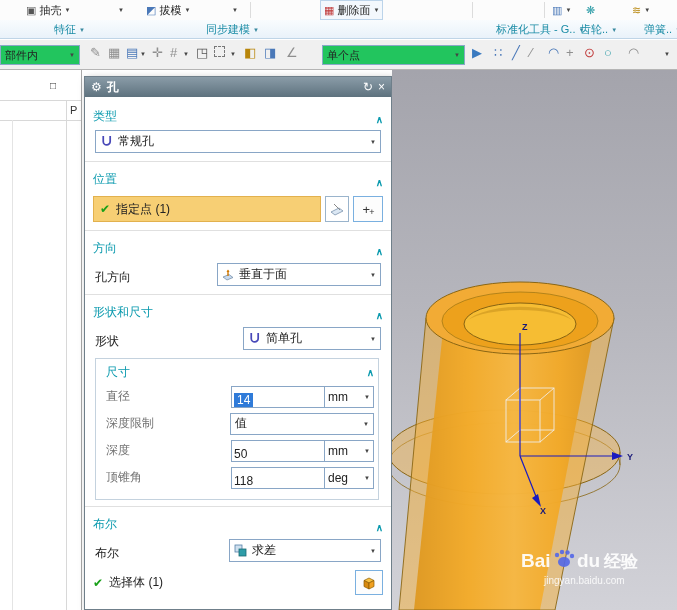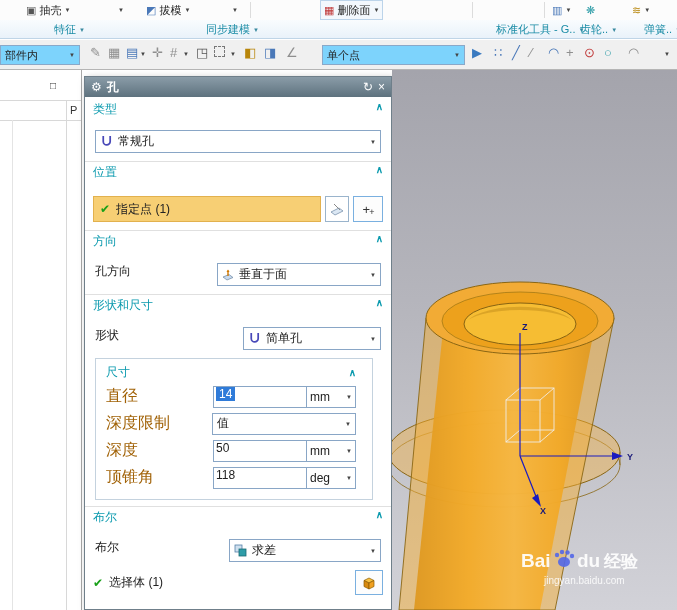--- a/index.html
+++ b/index.html
@@ -15,21 +15,21 @@
   .vsep{position:absolute;top:2px;width:1px;height:16px;background:#dcdcdc;}
 
   
   .row2{position:absolute;top:20px;left:0;width:677px;height:19px;
     background:linear-gradient(#f9fcfe,#e9f2fa);border-bottom:1px solid #bfd5e7;}
   .tab{position:absolute;top:2px;display:flex;align-items:center;gap:3px;font-size:11px;color:#1b8ca6;white-space:nowrap;}
   .tab .caret{color:#3a8aa0;}
 
   
   .row3{position:absolute;top:40px;left:0;width:677px;height:30px;background:#f0f0f0;border-bottom:1px solid #b5b5b5;}
-  .combo{position:absolute;background:#7dd3fc;border:1px solid #8aa8c8;height:20px;display:flex;align-items:center;
+  .combo{position:absolute;background:#22c55e;border:1px solid #8aa8c8;height:20px;display:flex;align-items:center;
     font-size:11px;color:#222;padding:0 4px;gap:4px;}
   .combo .caret{margin-left:auto;}
   .tbi{position:absolute;top:6px;font-size:13px;line-height:1;cursor:default;}
   .tbc{position:absolute;top:11px;font-size:6px;color:#444;}
   .gray{color:#8f8f8f;} .blue{color:#4a78b8;} .tan{color:#b8860b;} .teal{color:#2f9da8;} .red{color:#c03838;} .dk{color:#555;}
   .marq{width:11px;height:11px;border:1px dashed #777;display:inline-block;}
 
   
   .nav{position:absolute;top:70px;left:0;width:82px;bottom:0;background:#fff;border-right:1px solid #a8a8a8;}
   .nav .sq{position:absolute;left:50px;top:10px;font-size:10px;color:#333;}
@@ -41,41 +41,41 @@
 
   
   .dialog{position:absolute;left:84px;top:76px;width:308px;bottom:0;background:#fff;
     border:1px solid #6f7f8a;box-shadow:3px 3px 8px rgba(0,0,0,.35);display:flex;flex-direction:column;}
   .dtitle{height:20px;background:linear-gradient(#8a9ca8,#5e727e);color:#fff;display:flex;align-items:center;
     gap:5px;padding:0 6px;font-size:12px;flex:0 0 auto;}
   .dtitle .t{font-weight:bold;}
   .dtitle .spacer{flex:1;}
   .dtitle .tbtn{cursor:pointer;font-size:12px;}
   .dbody{flex:1;overflow:hidden;padding:2px 8px 0 8px;}
-  .sechd{display:flex;justify-content:space-between;align-items:flex-start;height:24px;color:#0b9aae;font-size:12px;margin-top:2px;}
+  .sechd{display:flex;justify-content:space-between;align-items:flex-end;height:24px;color:#0b9aae;font-size:12px;margin-top:2px;}
   .chev{color:#0b9aae;font-size:10px;font-weight:bold;}
   .sep{border-top:1px solid #e0e0e0;margin:6px -8px 2px -8px;}
   .dcombo{border:1px solid #89a6c6;height:23px;background:#fff;display:flex;align-items:center;
     font-size:12px;color:#222;padding:0 4px;gap:5px;}
   .dcombo .caret{margin-left:auto;}
   .fullw{margin:5px 2px 8px 2px;}
-  .rrow{display:flex;justify-content:space-between;align-items:flex-start;margin:6px 2px 8px 2px;font-size:12px;color:#222;}
+  .rrow{display:flex;justify-content:space-between;align-items:flex-end;margin:6px 2px 8px 2px;font-size:12px;color:#222;}
   .posrow{display:flex;gap:4px;margin:8px 0 8px 0;align-items:center;}
   .spec{flex:1;background:#f7cf74;border:1px solid #e2b14e;height:26px;display:flex;align-items:center;gap:6px;
     padding:0 6px;font-size:12px;color:#222;}
   .gcheck{color:#18a018;font-size:12px;}
   .sqbtn{width:24px;height:26px;border:1px solid #9ab4cc;background:#fff;display:flex;align-items:center;justify-content:center;}
   .ptbtn{width:30px;height:26px;border:1px solid #7ab0e0;background:#fdfdfd;display:flex;align-items:center;justify-content:center;
     font-size:13px;color:#333;letter-spacing:-1px;}
-  .dims{border:1px solid #c4d2de;margin:4px 10px 6px 2px;padding:2px 16px 8px 10px;}
+  .dims{border:1px solid #c4d2de;margin:4px 4px 6px 2px;padding:2px 4px 8px 10px;}
   .dimhd{display:flex;justify-content:space-between;align-items:center;height:22px;color:#0b9aae;font-size:12px;}
   .dimrow{display:flex;align-items:center;height:27px;}
-  .dimlab{width:130px;font-size:16px;color:#a16207;}
+  .dimlab{width:130px;font-size:12px;color:#737373;}
   .field{display:flex;}
-  .inp{width:94px;height:22px;border:1px solid #89a6c6;background:#fff;display:flex;align-items:flex-start;
+  .inp{width:94px;height:22px;border:1px solid #89a6c6;background:#fff;display:flex;align-items:flex-end;
     font-size:12px;color:#222;padding:0 2px;}
   .sel{background:#2f7bd9;color:#fff;padding:0 3px;}
   .unit{width:50px;height:22px;border:1px solid #89a6c6;margin-left:-1px;background:#fff;display:flex;align-items:center;
     font-size:12px;color:#222;padding:0 3px;gap:2px;}
   .unit .caret{margin-left:auto;}
   .wcombo{width:144px;}
   .bodyrow{display:flex;align-items:center;gap:6px;margin:8px 0 0 0;font-size:12px;color:#222;}
   .cubebtn{margin-left:auto;width:28px;height:25px;border:1px solid #7ab0e0;background:#fdfdfd;
     display:flex;align-items:center;justify-content:center;}
 

